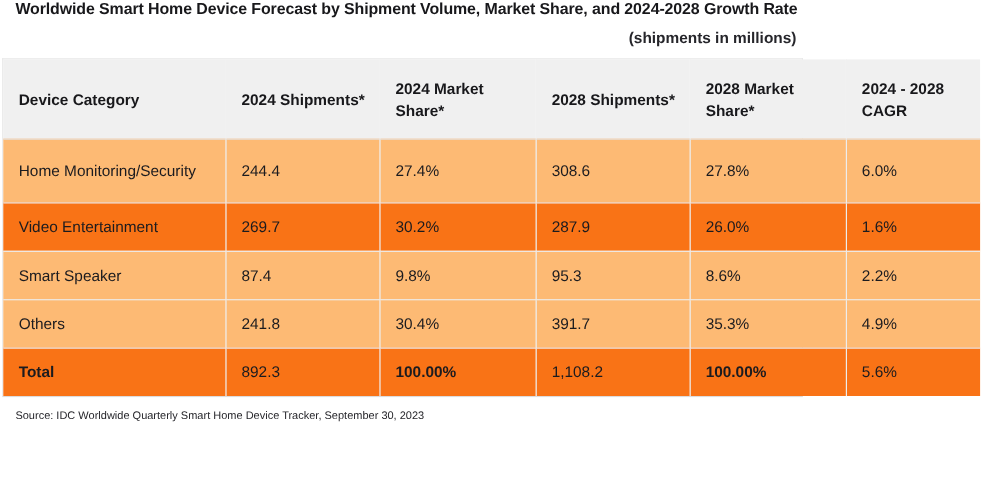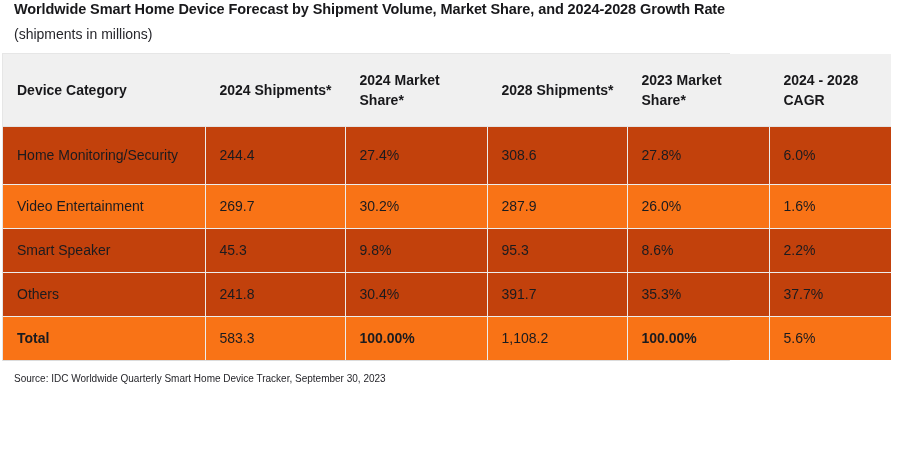--- a/index.html
+++ b/index.html
@@ -34,25 +34,26 @@
     font-weight: bold;
     line-height: 1.25;
     color: #18181b;
     margin: 0;
     padding-top: 0px;
     letter-spacing: -0.1px;
     white-space: nowrap;
   }
   .subtitle {
     font-size: 14px;
-    font-weight: normal;
+    font-weight: bold;
     line-height: 1.3;
     color: #26262b;
     margin: 0;
     padding-top: 7px;
+    text-align: right;
   }
 
   
   .table-wrap {
     margin: 10px 8px 0 2px;
     border: 1px solid #e6e6e6;
     border-bottom: 1px solid #dcdcdc;
     background: #ffffff;
     box-sizing: border-box;
   }
@@ -94,21 +95,21 @@
     box-sizing: border-box;
     color: #1b1b1f;
     border-right: 1px solid #ededed;
     border-bottom: 1px solid #ededed;
     height: 44px;
     white-space: normal;
   }
   table.forecast tbody td:last-child { border-right: none; }
   table.forecast tbody tr:last-child td { border-bottom: none; }
 
-  table.forecast tbody tr.odd  td { background: #c2410c; }
+  table.forecast tbody tr.odd  td { background: #fdba74; }
   table.forecast tbody tr.even td { background: #f97316; }
 
   table.forecast tbody td.bold { font-weight: bold; }
 
   
   table.forecast tbody tr.tall td { height: 58px; }
 
   
   .source {
     font-size: 10px;
@@ -136,21 +137,21 @@
           <col class="c3">
           <col class="c4">
           <col class="c5">
       </colgroup>
       <thead>
         <tr>
           <th>Device Category</th>
           <th>2024 Shipments*</th>
           <th>2024 Market Share*</th>
           <th>2028 Shipments*</th>
-          <th>2023 Market Share*</th>
+          <th>2028 Market Share*</th>
           <th>2024 - 2028 CAGR</th>
         </tr>
       </thead>
       <tbody>
 
         <tr class="odd tall">
           <td>Home Monitoring/Security</td>
           <td>244.4</td>
           <td>27.4%</td>
           <td>308.6</td>
@@ -162,40 +163,40 @@
           <td>Video Entertainment</td>
           <td>269.7</td>
           <td>30.2%</td>
           <td>287.9</td>
           <td>26.0%</td>
           <td>1.6%</td>
         </tr>
 
         <tr class="odd">
           <td>Smart Speaker</td>
-          <td>45.3</td>
+          <td>87.4</td>
           <td>9.8%</td>
           <td>95.3</td>
           <td>8.6%</td>
           <td>2.2%</td>
         </tr>
 
 
         <tr class="odd">
           <td>Others</td>
           <td>241.8</td>
           <td>30.4%</td>
           <td>391.7</td>
           <td>35.3%</td>
-          <td>37.7%</td>
+          <td>4.9%</td>
         </tr>
 
         <tr class="even">
           <td class="bold">Total</td>
-          <td>583.3</td>
+          <td>892.3</td>
           <td class="bold">100.00%</td>
           <td>1,108.2</td>
           <td class="bold">100.00%</td>
           <td>5.6%</td>
         </tr>
 
       </tbody>
     </table>
   </div>
 

